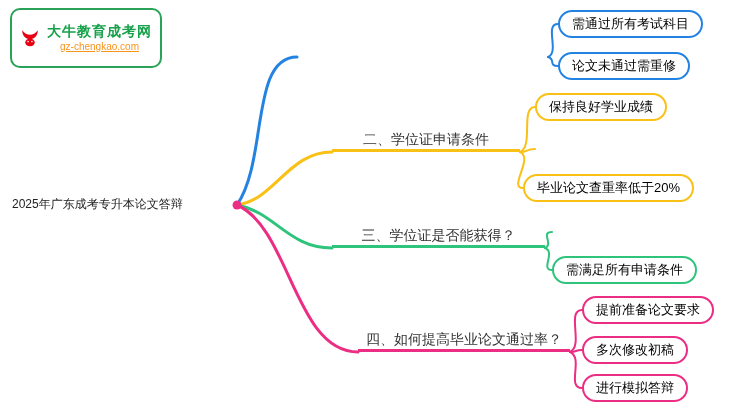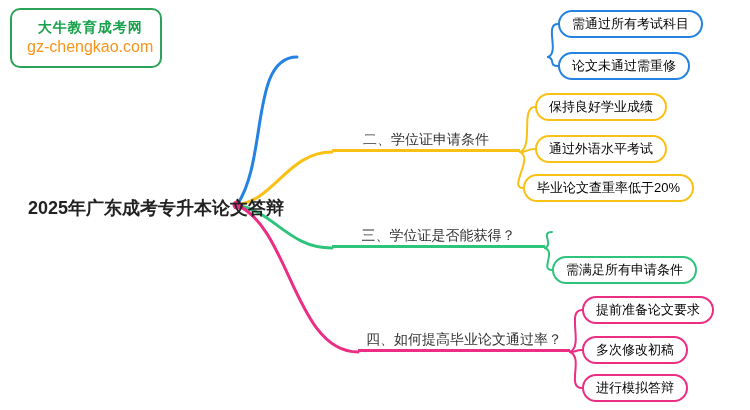--- a/index.html
+++ b/index.html
@@ -16,25 +16,25 @@
   .trunk{stroke-width:3;}
   .twig{stroke-width:2;}
 
   .logo-card{
     position:absolute;left:10px;top:8px;width:152px;height:60px;
     border:2px solid #2aa257;border-radius:10px;background:#fff;
     display:flex;align-items:center;gap:7px;padding:0 8px;box-sizing:border-box;
   }
   .logo-text{display:flex;flex-direction:column;align-items:center;line-height:1.25;}
   .logo-name{font-size:14px;font-weight:bold;color:#18a14b;letter-spacing:1px;white-space:nowrap;}
-  .logo-url{font-size:16px;color:#f7941d;white-space:nowrap;}
+  .logo-url{font-size:10px;color:#f7941d;white-space:nowrap;text-decoration:underline;}
 
   .root-label{
-    position:absolute;left:28px;top:196px;width:224px;
-    font-size:18px;color:#222;white-space:nowrap;font-weight:bold;
+    position:absolute;left:12px;top:196px;width:224px;
+    font-size:12px;color:#222;white-space:nowrap;
   }
 
   .branch-label{
     position:absolute;box-sizing:content-box;height:20px;line-height:20px;
     text-align:center;font-size:14px;color:#333;border-bottom:3px solid;white-space:nowrap;
   }
   .bl-b1{left:297px;top:34px;width:251px;border-color:#2483e2;}
   .bl-b2{left:332px;top:129px;width:188px;border-color:#f9c116;}
   .bl-b3{left:332px;top:225px;width:213px;border-color:#2ec47c;}
   .bl-b4{left:358px;top:329px;width:212px;border-color:#ec2d84;}
@@ -93,21 +93,20 @@
   <div class="root-label">2025年广东成考专升本论文答辩</div>
 
   <div class="branch-label bl-b2">二、学位证申请条件</div>
   <div class="branch-label bl-b3">三、学位证是否能获得？</div>
   <div class="branch-label bl-b4">四、如何提高毕业论文通过率？</div>
 
   <div class="leaf leaf-b1" style="left:558px;top:10px;">需通过所有考试科目</div>
   <div class="leaf leaf-b1" style="left:558px;top:52px;">论文未通过需重修</div>
 
   <div class="leaf leaf-b2" style="left:535px;top:93px;">保持良好学业成绩</div>
-  <div class="leaf leaf-b2" style="left:535px;top:135px;">通过外语水平考试</div>
   <div class="leaf leaf-b2" style="left:523px;top:174px;">毕业论文查重率低于20%</div>
 
   <div class="leaf leaf-b3" style="left:552px;top:256px;">需满足所有申请条件</div>
 
   <div class="leaf leaf-b4" style="left:582px;top:296px;">提前准备论文要求</div>
   <div class="leaf leaf-b4" style="left:582px;top:374px;">进行模拟答辩</div>
   <div class="leaf leaf-b4" style="left:582px;top:336px;">多次修改初稿</div>
 
 </div>
 

